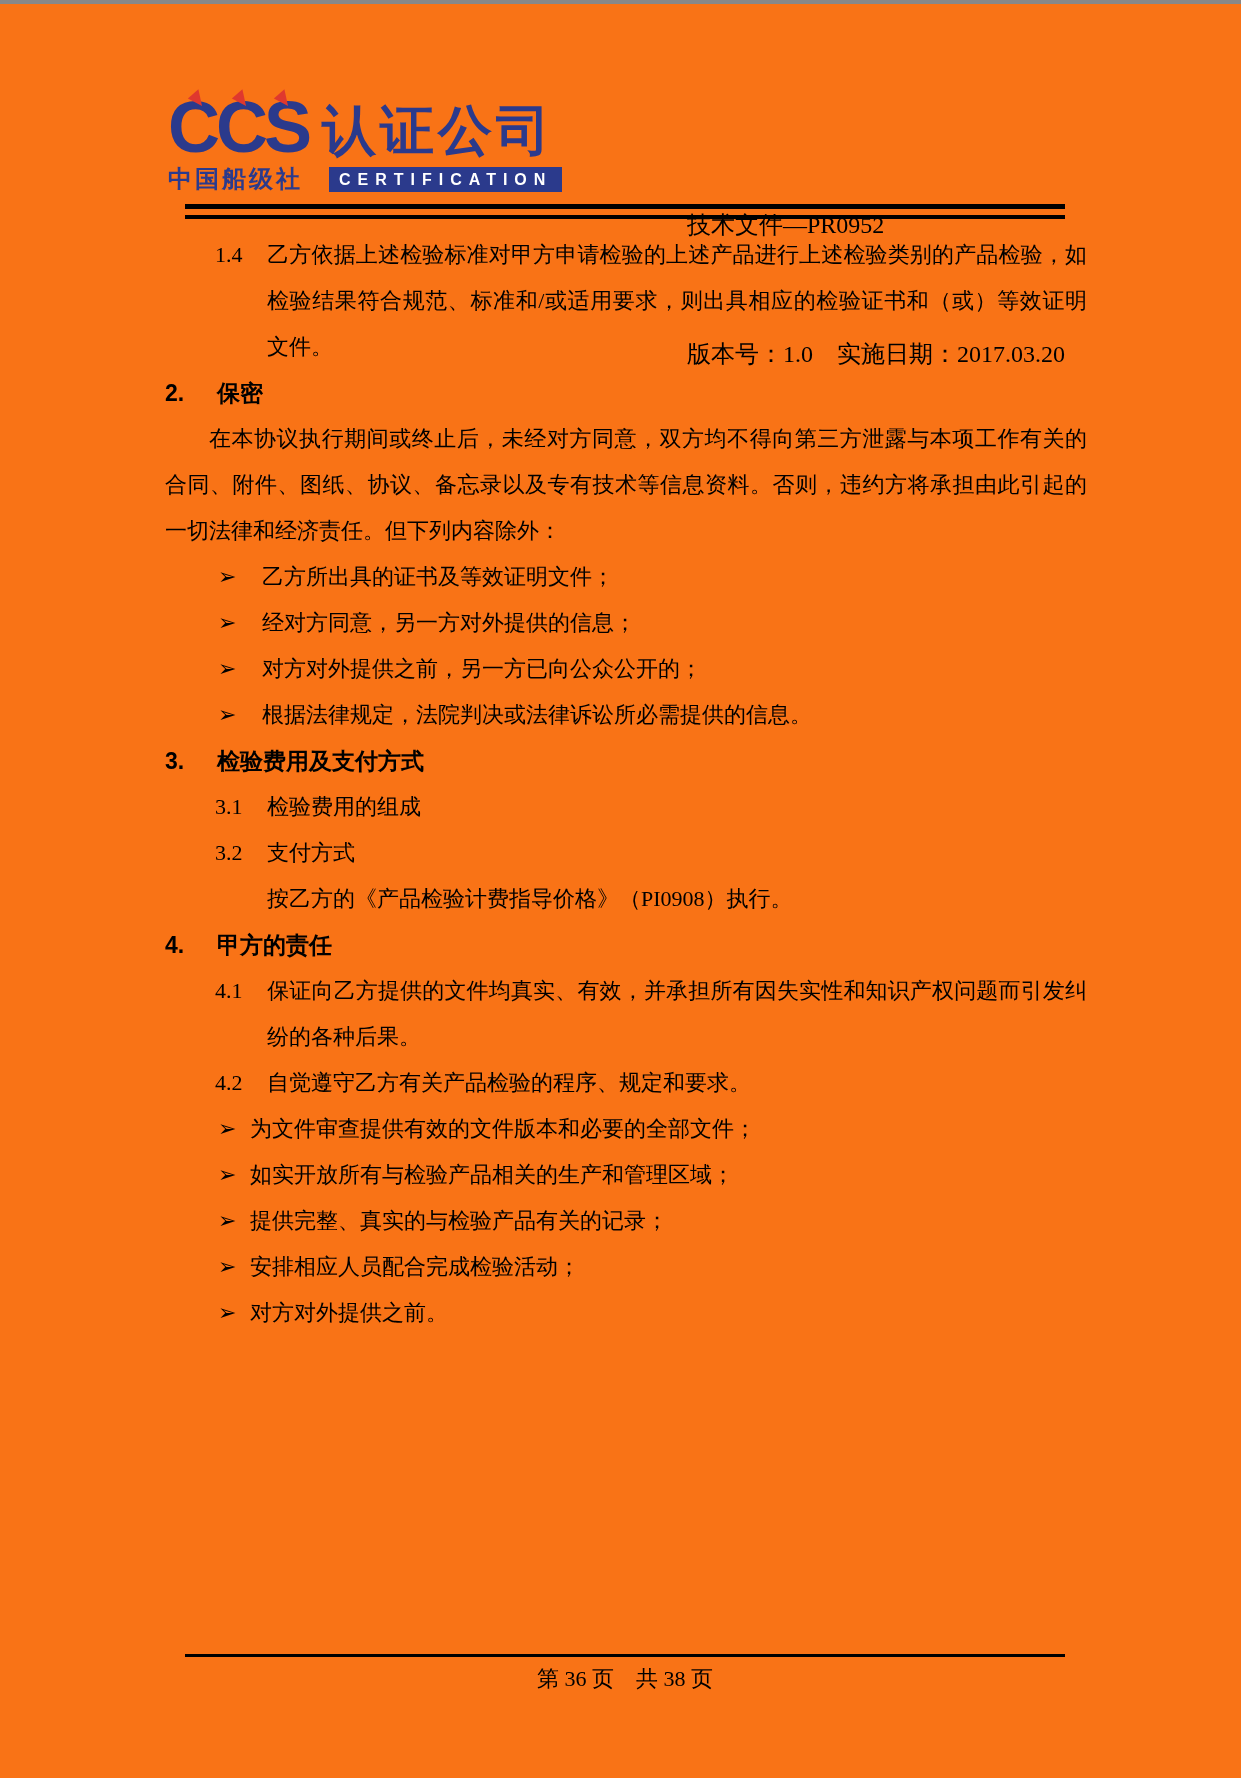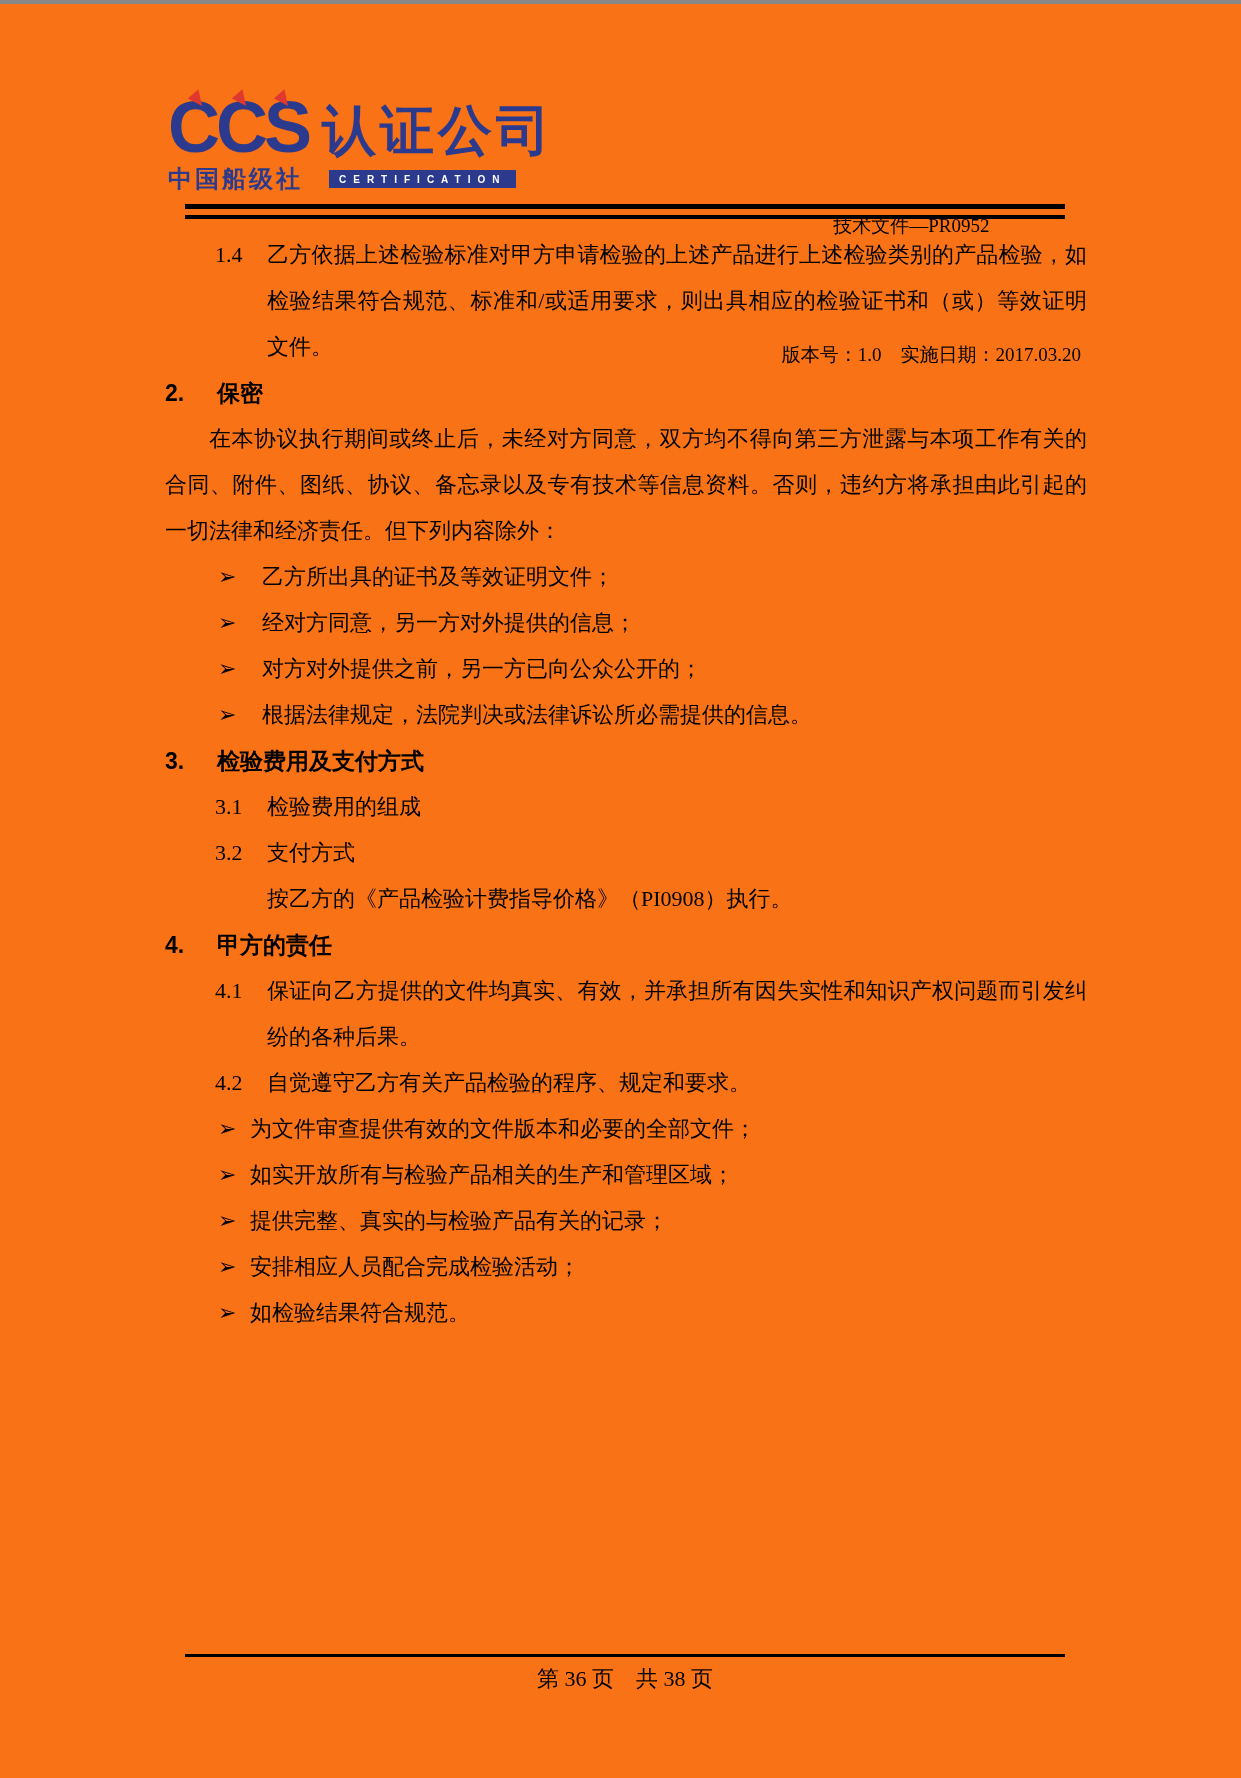--- a/index.html
+++ b/index.html
@@ -31,25 +31,25 @@
     letter-spacing:4px; font-weight:600;
   }
   .logo-bottom { display:flex; align-items:center; margin-top:6px; gap:26px; }
   .logo-sub-cn {
     font-family:"Liberation Sans","DejaVu Sans",sans-serif;
     font-size:24px; font-weight:bold; color:var(--navy); letter-spacing:3px;
   }
   .cert-box {
     background:var(--navy); color:#fff;
     font-family:"Liberation Sans","DejaVu Sans",sans-serif;
-    font-size:10px; font-weight:bold; letter-spacing:7px; padding:4px 10px 3px;
+    font-size:16px; font-weight:bold; letter-spacing:7px; padding:4px 10px 3px;
   }
 
-  .header-meta { position:absolute; top:114px; right:160px; text-align:center;
-    font-size:19px; line-height:43px; white-space:pre; }
+  .header-meta { position:absolute; top:114px; right:176px; text-align:left;
+    font-size:24px; line-height:43px; white-space:pre; }
   .doc-type { padding-right:40px; }
 
   .rule { position:absolute; left:185px; width:880px; background:#000; }
   .rule-top-1 { top:200px; height:5px; }
   .rule-top-2 { top:211px; height:4px; }
   .rule-bottom { top:1650px; height:3px; }
 
   
   .content { position:absolute; left:165px; top:228px; width:922px;
     font-size:22px; line-height:46px; text-align:justify; }
@@ -130,20 +130,20 @@
 
     <div class="clause"><span class="num">4.1</span><span>保证向乙方提供的文件均真实、有效，并承担所有因失实性和知识产权问题而引发纠纷的各种后果。</span></div>
 
     <div class="clause"><span class="num">4.2</span><span>自觉遵守乙方有关产品检验的程序、规定和要求。</span></div>
 
 
     <div class="bullet4"><span class="marker">➢</span><span>为文件审查提供有效的文件版本和必要的全部文件；</span></div>
     <div class="bullet4"><span class="marker">➢</span><span>如实开放所有与检验产品相关的生产和管理区域；</span></div>
     <div class="bullet4"><span class="marker">➢</span><span>提供完整、真实的与检验产品有关的记录；</span></div>
     <div class="bullet4"><span class="marker">➢</span><span>安排相应人员配合完成检验活动；</span></div>
-    <div class="bullet4"><span class="marker">➢</span><span>如检验结果符合规范。</span></div>
+    <div class="bullet4"><span class="marker">➢</span><span>对方对外提供之前。</span></div>
 
   </div>
 
   <div class="rule rule-bottom"></div>
   <div class="footer-text">第 36 页　共 38 页</div>
 
 </div>
 
 </body></html>

